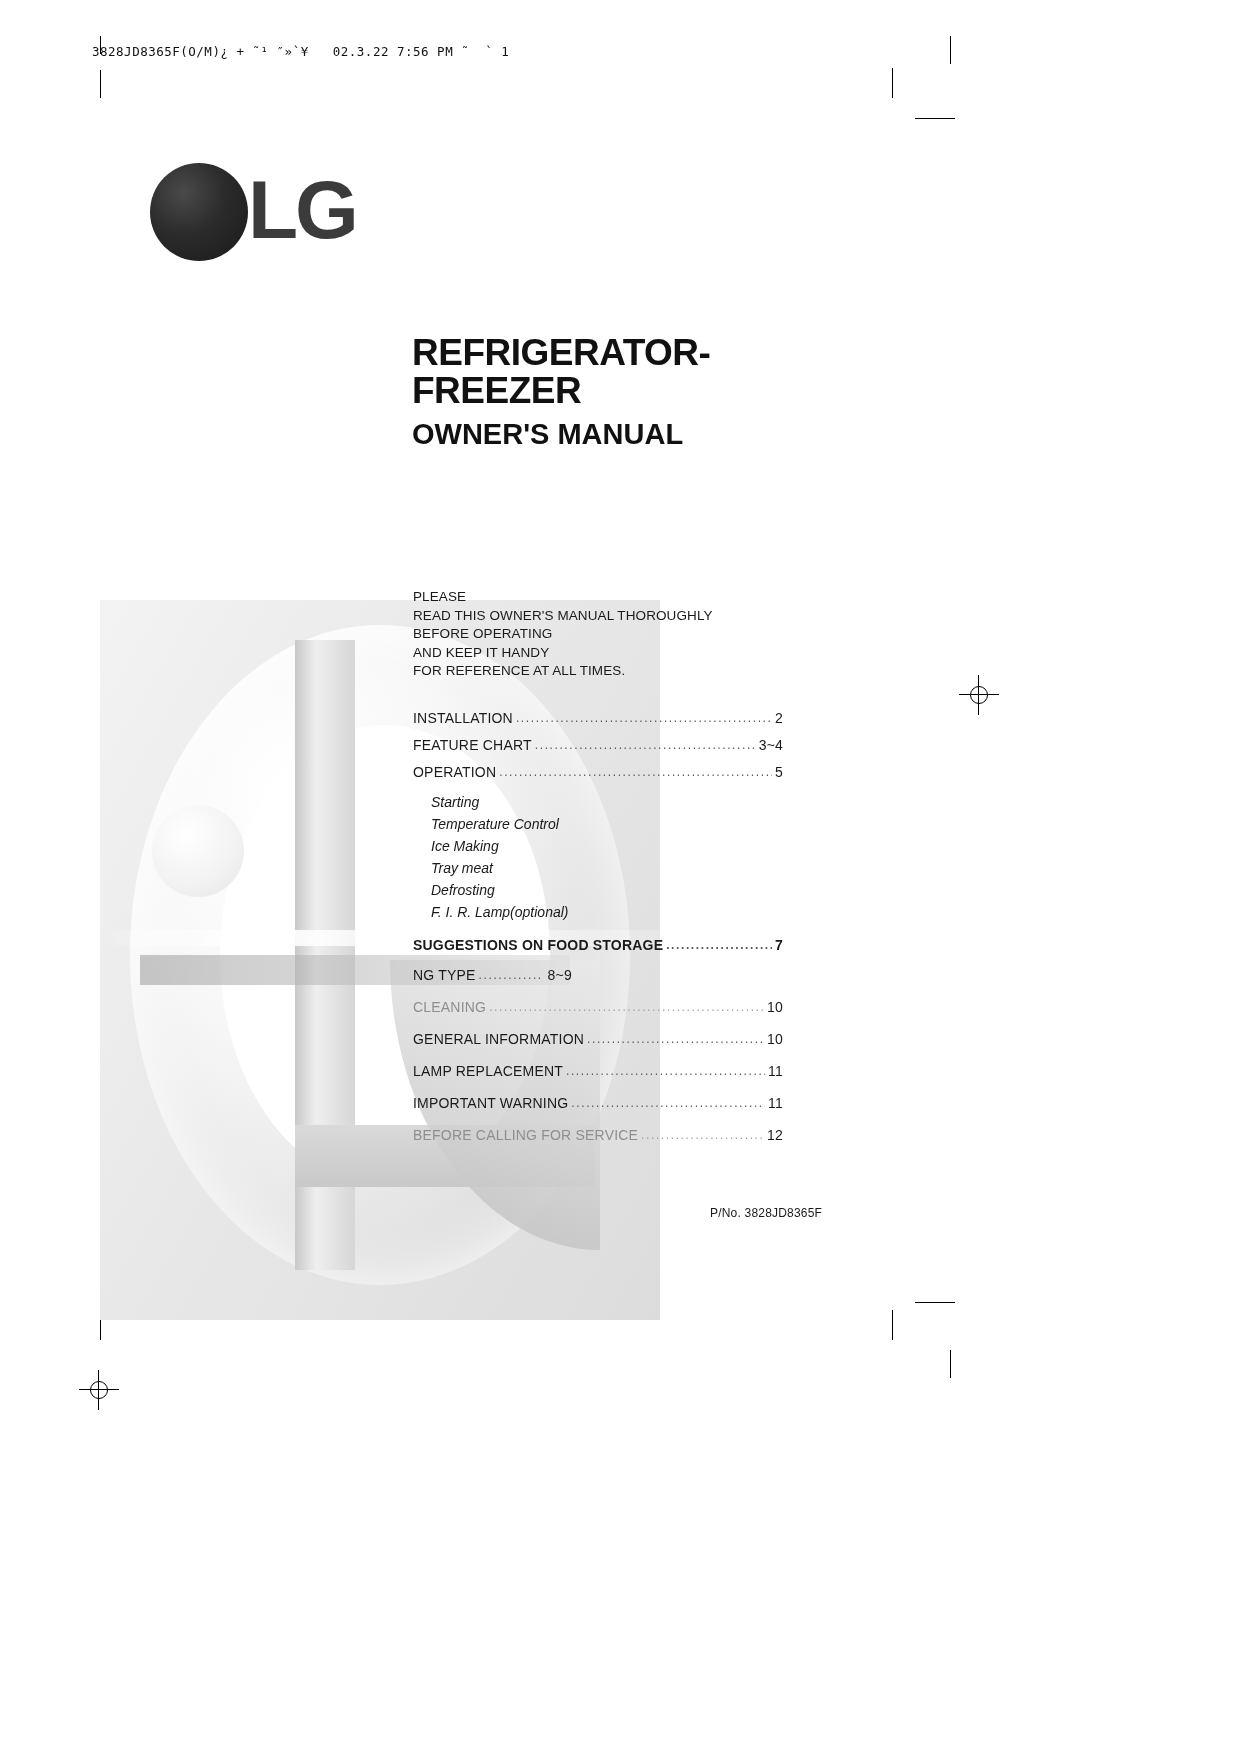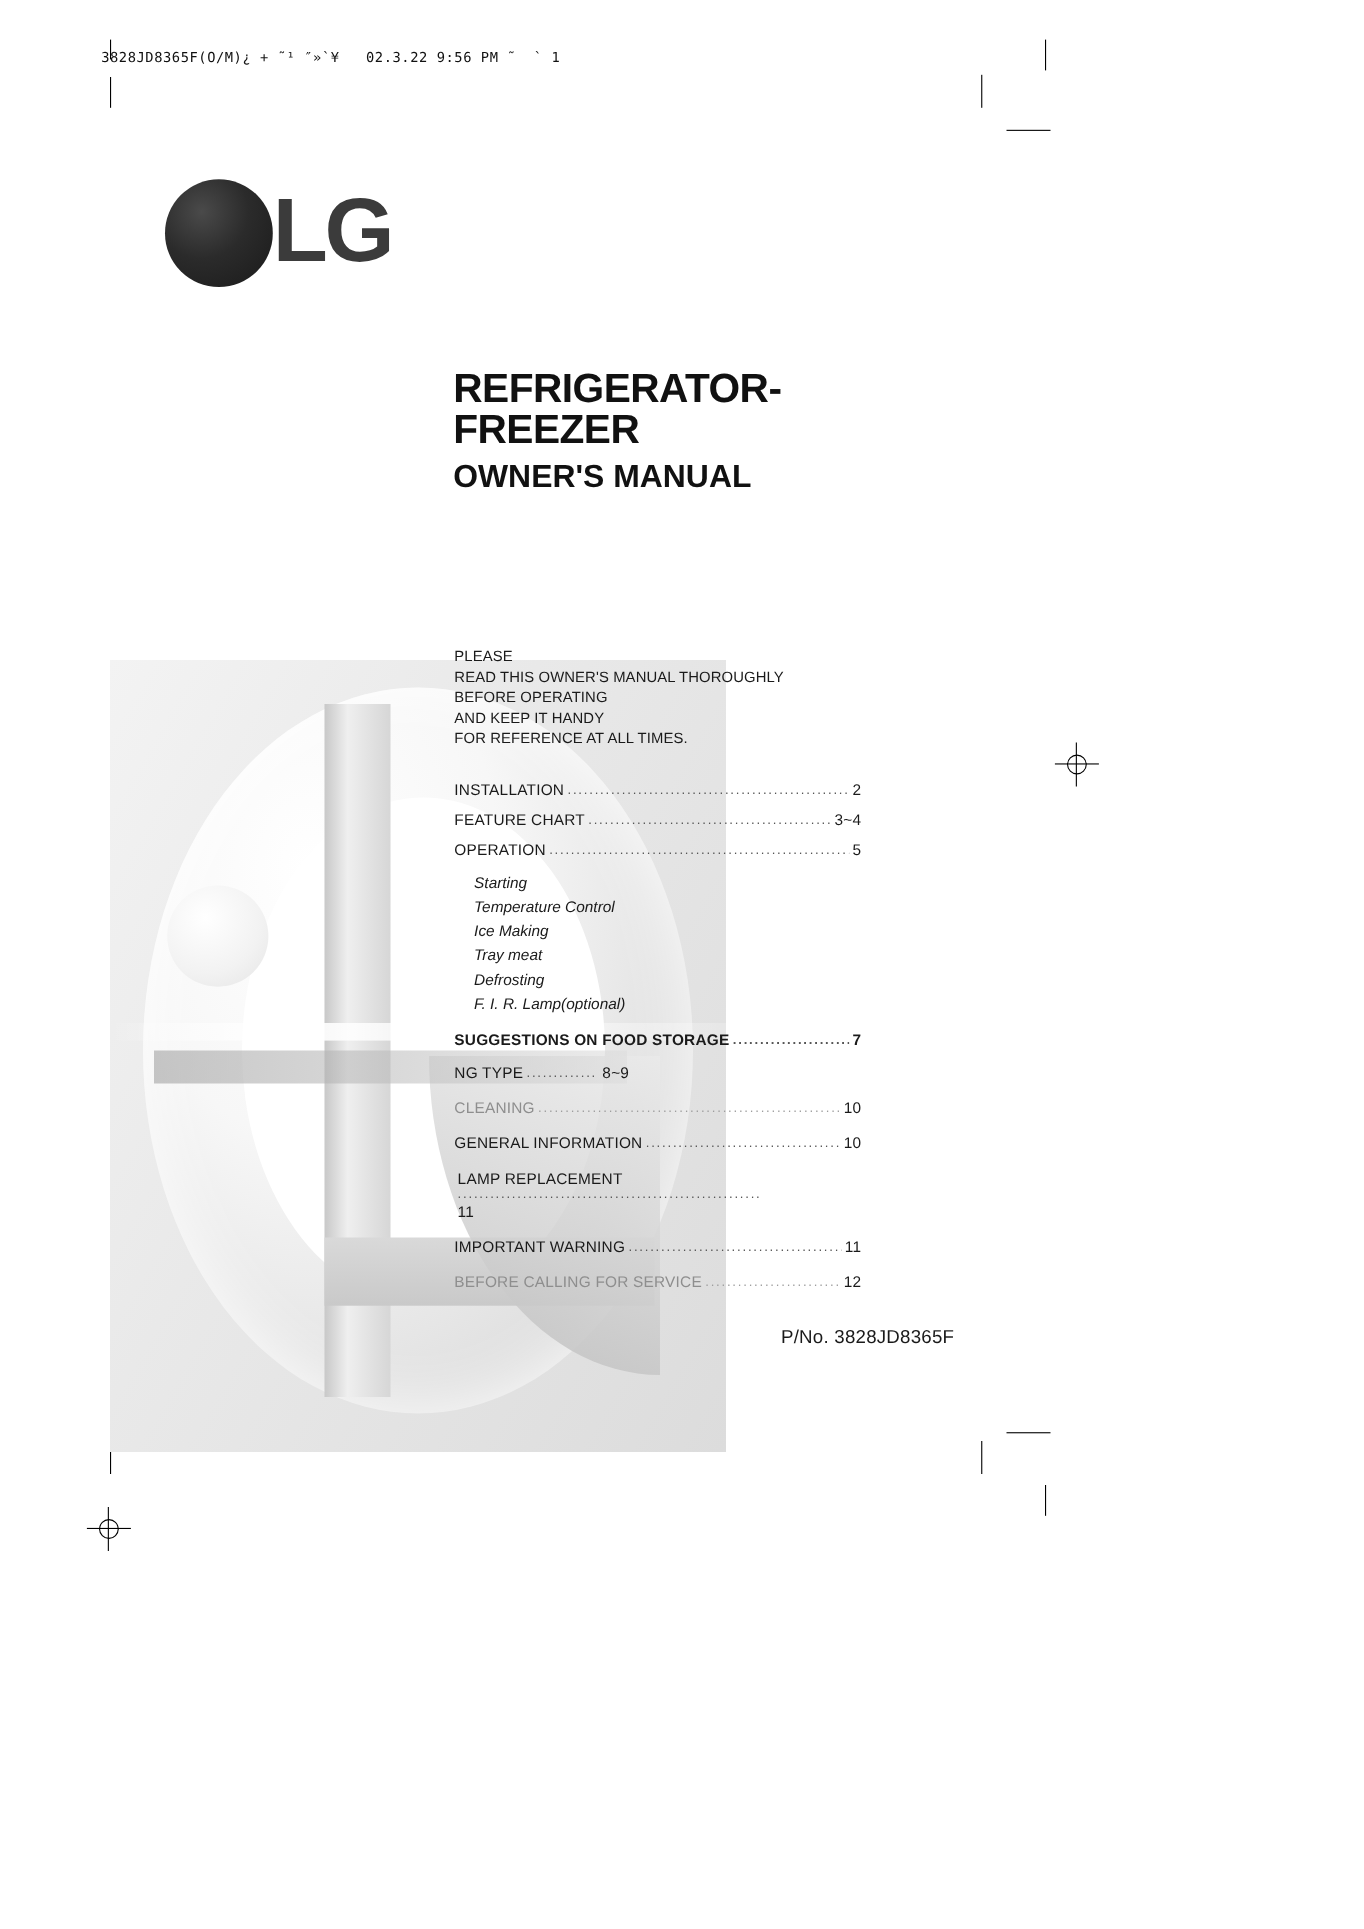--- a/index.html
+++ b/index.html
@@ -242,21 +242,21 @@
 
   .toc-row.obscured {
     position: relative;
   }
 
   
   .pno {
     position: absolute;
     left: 710px;
     top: 1206px;
-    font-size: 17px;
+    font-size: 12px;
     color: #1a1a1a;
     letter-spacing: 0.2px;
   }
 </style>
 </head>
 <body>
 
 <div class="mark crop-line-v" style="left:100px; top:36px; height:18px;"></div>
 <div class="mark crop-line-v" style="left:100px; top:70px; height:28px;"></div>
 <div class="mark crop-line-v" style="left:892px; top:68px; height:30px;"></div>
@@ -267,21 +267,21 @@
 <div class="mark crop-line-v" style="left:950px; top:36px; height:28px;"></div>
 <div class="mark crop-line-v" style="left:950px; top:1350px; height:28px;"></div>
 
 <div class="reg-mark" style="left:965px; top:681px;">
   <div class="reg-circle"></div>
 </div>
 <div class="reg-mark" style="left:85px; top:1376px;">
   <div class="reg-circle"></div>
 </div>
 
-<div class="slug">3828JD8365F(O/M)¿ + ˜¹ ″»`¥   02.3.22 9:56 PM ˜  ` 1</div>
+<div class="slug">3828JD8365F(O/M)¿ + ˜¹ ″»`¥   02.3.22 7:56 PM ˜  ` 1</div>
 
 <div class="logo-wrap">
   <div class="logo-circle"></div>
   <div class="logo-text">LG</div>
 </div>
 
 <div class="watermark">
   <div class="wm-block"></div>
   <div class="wm-ring"></div>
   <div class="wm-ring-hole"></div>
@@ -353,21 +353,21 @@
     <span class="toc-dots">........................................................</span>
     <span class="toc-page" style="color:#1a1a1a;">10</span>
   </div>
 
   <div class="toc-row" style="margin-top:16px;">
     <span class="toc-label">GENERAL INFORMATION</span>
     <span class="toc-dots">........................................................</span>
     <span class="toc-page">10</span>
   </div>
 
-  <div class="toc-row" style="margin-top:16px;flex-direction:column;">
+  <div class="toc-row" style="margin-top:16px;">
     <span class="toc-label">LAMP REPLACEMENT</span>
     <span class="toc-dots">........................................................</span>
     <span class="toc-page">11</span>
   </div>
 
   <div class="toc-row" style="margin-top:16px;">
     <span class="toc-label">IMPORTANT WARNING</span>
     <span class="toc-dots">........................................................</span>
     <span class="toc-page">11</span>
   </div>

